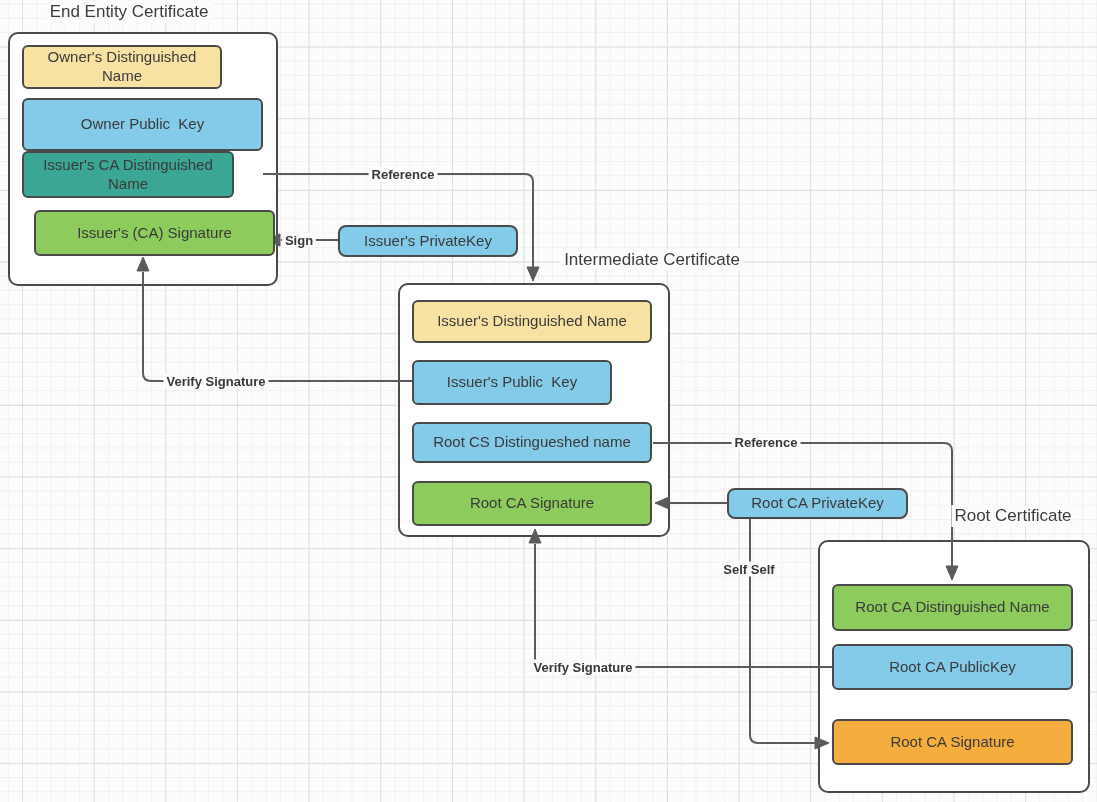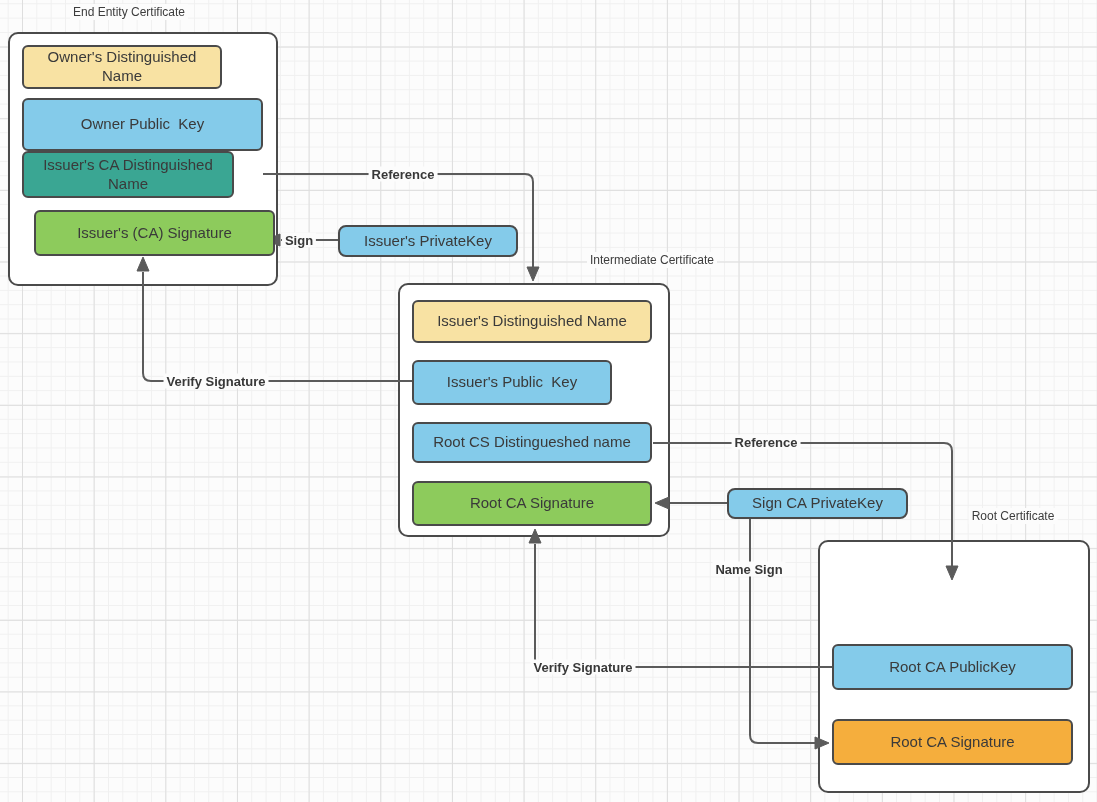--- a/index.html
+++ b/index.html
@@ -61,21 +61,21 @@
     white-space: pre-wrap;
     z-index: 3;
   }
   .keybox {
     border-radius: 8px;
     padding: 0 4px;
   }
   .group-title {
     position: absolute;
     transform: translate(-50%, -50%);
-    font-size: 12px;
+    font-size: 17px;
     color: #3D3D3D;
     background: #FCFCFC;
     padding: 1px 3px;
     white-space: nowrap;
     z-index: 3;
   }
   .wire-label {
     position: absolute;
     transform: translate(-50%, -50%);
     font-size: 13px;
@@ -126,26 +126,27 @@
   <div class="field" style="left: 22px; top: 45px; width: 200px; height: 44px; background-color: rgb(248, 226, 163);">Owner's Distinguished Name</div>
   <div class="field" style="left: 22px; top: 98px; width: 241px; height: 53px; background-color: rgb(132, 203, 234);">Owner Public  Key</div>
   <div class="field" style="left: 22px; top: 151px; width: 212px; height: 47px; background-color: rgb(58, 166, 147);">Issuer's CA Distinguished Name</div>
   <div class="field" style="left: 22px; top: 210px; width: 241px; height: 46px; background-color: rgb(141, 203, 92); margin-left: 12px;">Issuer's (CA) Signature</div>
 
   <div class="field" style="left: 412px; top: 300px; width: 240px; height: 43px; background-color: rgb(248, 226, 163);">Issuer's Distinguished Name</div>
   <div class="field" style="left: 412px; top: 360px; width: 200px; height: 45px; background-color: rgb(132, 203, 234);">Issuer's Public  Key</div>
   <div class="field" style="left: 412px; top: 422px; width: 240px; height: 41px; background-color: rgb(132, 203, 234);">Root CS Distingueshed name</div>
   <div class="field" style="left: 412px; top: 481px; width: 240px; height: 45px; background-color: rgb(141, 203, 92);">Root CA Signature</div>
 
+  <div class="field" style="left: 832px; top: 584px; width: 241px; height: 47px; background-color: rgb(141, 203, 92);">Root CA Distinguished Name</div>
   <div class="field" style="left: 832px; top: 644px; width: 241px; height: 46px; background-color: rgb(132, 203, 234);">Root CA PublicKey</div>
   <div class="field" style="left: 832px; top: 719px; width: 241px; height: 46px; background-color: rgb(245, 174, 61);">Root CA Signature</div>
 
   <div class="keybox" style="left: 338px; top: 225px; width: 180px; height: 32px; background-color: rgb(132, 203, 234);">Issuer's PrivateKey</div>
-  <div class="keybox" style="left: 727px; top: 488px; width: 181px; height: 31px; background-color: rgb(132, 203, 234);">Sign CA PrivateKey</div>
+  <div class="keybox" style="left: 727px; top: 488px; width: 181px; height: 31px; background-color: rgb(132, 203, 234);">Root CA PrivateKey</div>
 
   <div class="wire-label" style="left:403px; top:174px">Reference</div>
   <div class="wire-label" style="left:299px; top:240px">Sign</div>
   <div class="wire-label" style="left:216px; top:381px">Verify Signature</div>
   <div class="wire-label" style="left:766px; top:442px">Reference</div>
-  <div class="wire-label" style="left:749px; top:569px">Name Sign</div>
+  <div class="wire-label" style="left:749px; top:569px">Self Self</div>
   <div class="wire-label" style="left:583px; top:667px">Verify Signature</div>
 
 </div>
 
 </body></html>

